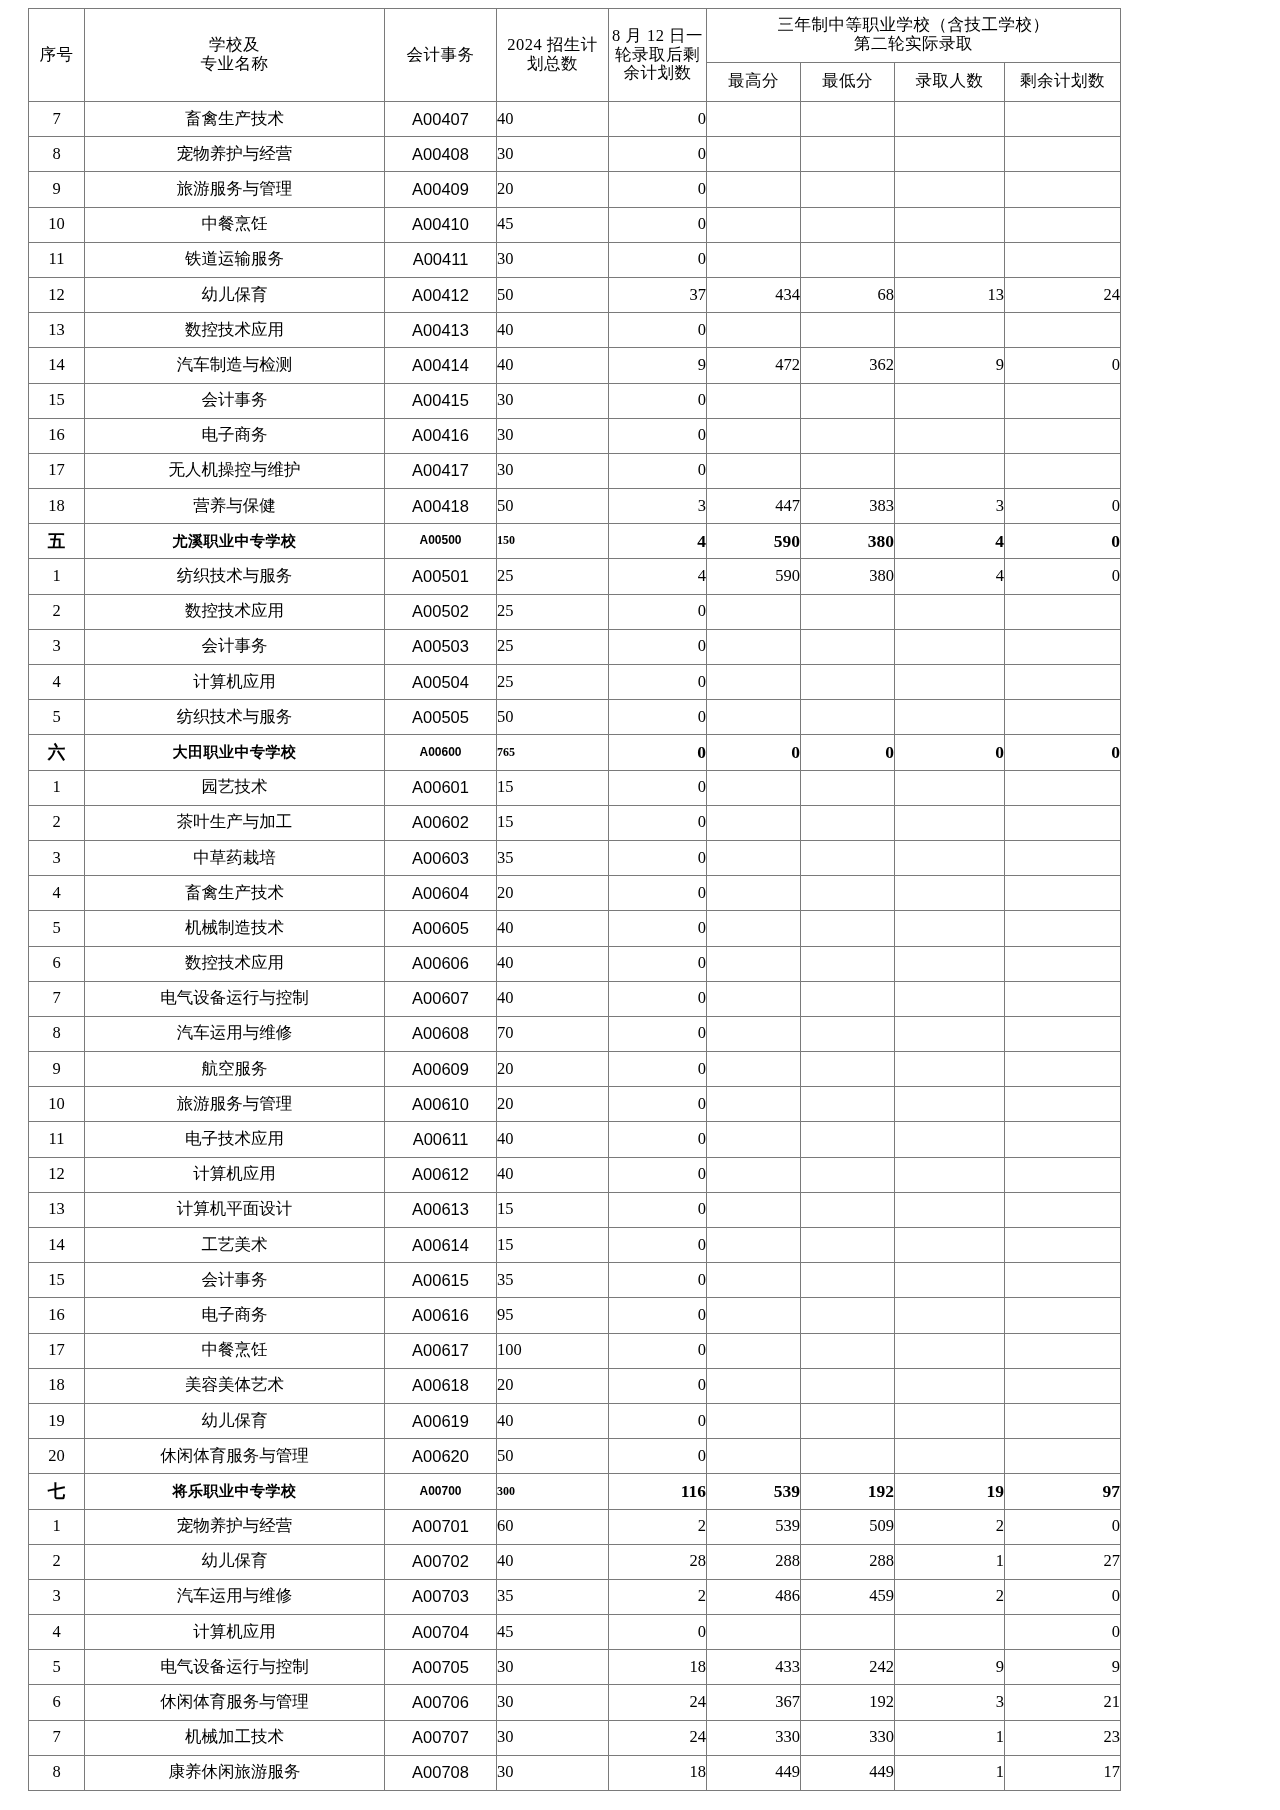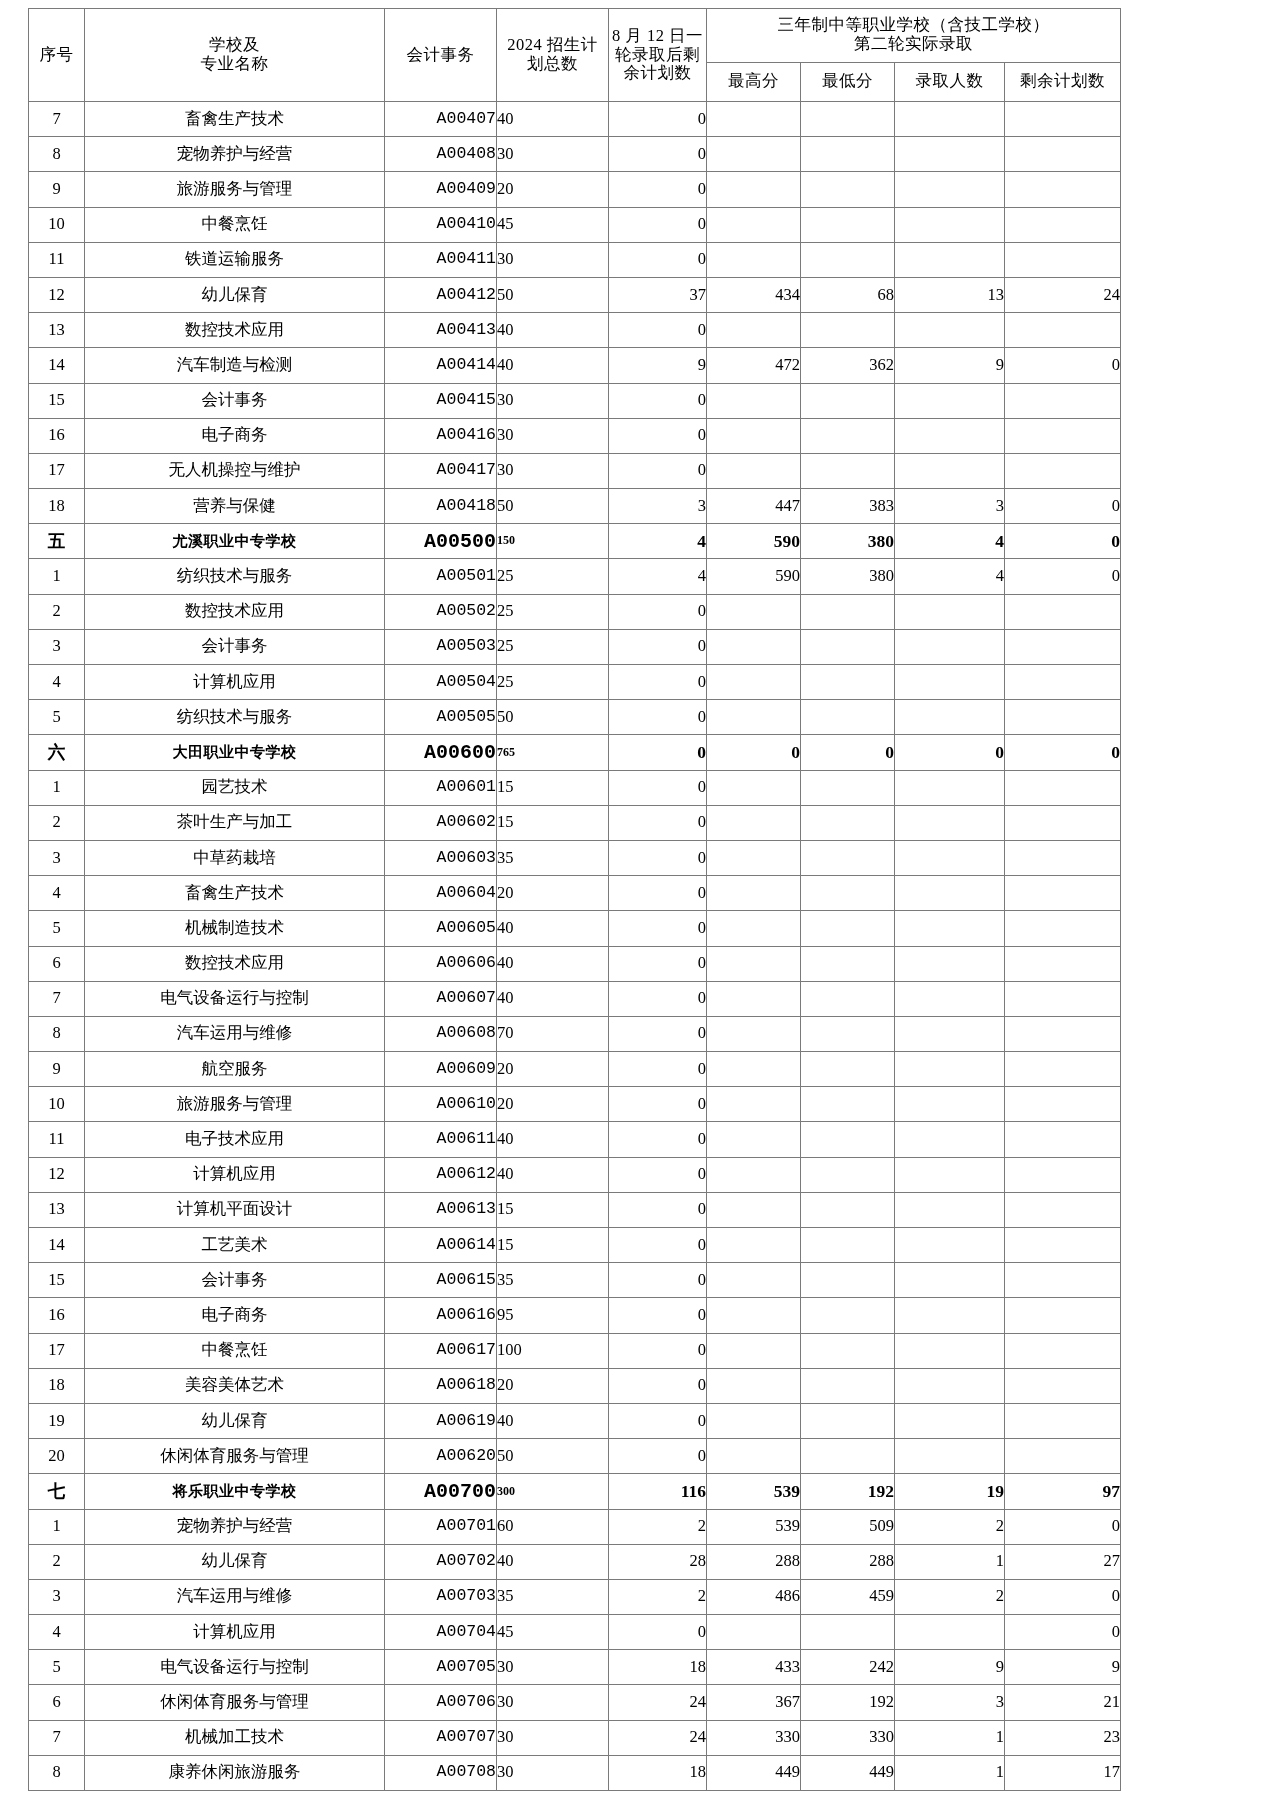--- a/index.html
+++ b/index.html
@@ -65,39 +65,39 @@
   td.seq {
     text-align: center;
     font-size: 16px;
   }
   td.name {
     text-align: center;
     padding-left: 16px;
     font-size: 16.5px;
   }
   td.code {
-    text-align: right;
+    text-align: center;
     font-size: 15.5px;
-    font-family: Liberation Mono, monospace;
+    font-family: Liberation Sans, sans-serif;
     margin-top: 36px;
   }
   td.plan {
     text-align: left;
     font-size: 16px;
   }
   td.num {
     text-align: right;
     padding-right: 12px;
     font-size: 16.5px;
   }
   tr.school td {
     font-weight: bold;
     font-size: 17px;
   }
-  tr.school td.code { font-size: 20px; }
+  tr.school td.code { font-size: 12px; }
   tr.school td.name { font-size: 15px; letter-spacing: 0.5px; }
   tr.school td.seq { font-size: 17.5px; }
   tr.school td.num { font-size: 17.5px; }
   tr.school td.plan { font-size: 12px; }
 </style>
 </head>
 <body>
 
 <div class="page">
   <table class="sheet">

